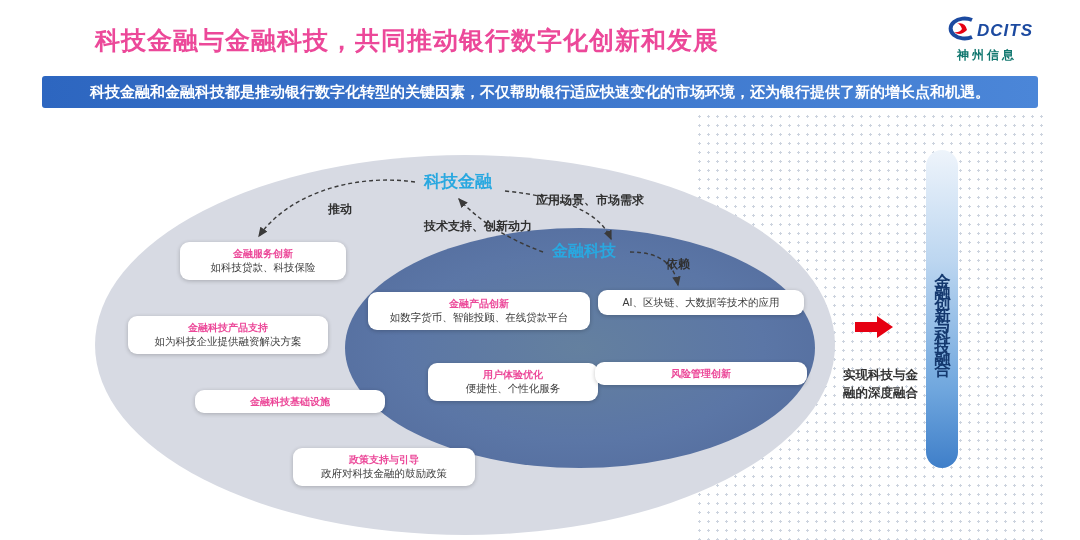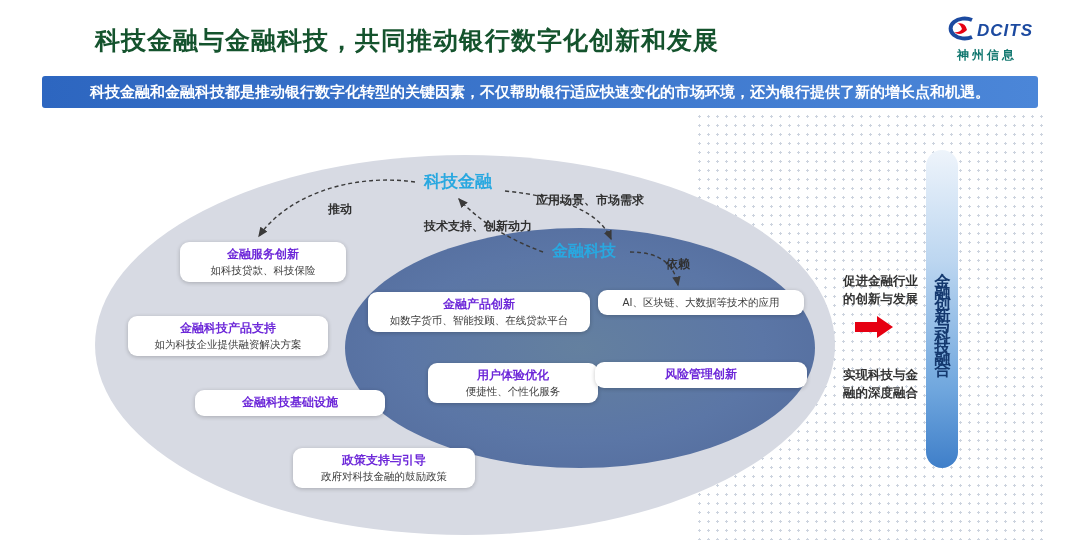--- a/index.html
+++ b/index.html
@@ -2,21 +2,21 @@
 <html><head>
 <meta charset="utf-8">
 <style>
   html,body{margin:0;padding:0;background:#fff;}
   .stage{
     position:relative;width:1080px;height:540px;overflow:hidden;background:#ffffff;
     font-family:"Liberation Sans","DejaVu Sans",sans-serif;
   }
   
   .title{
-    position:absolute;left:95px;top:24px;font-size:25px;font-weight:bold;color:#14532d;
+    position:absolute;left:95px;top:24px;font-size:25px;font-weight:bold;color:#ec4899;
     letter-spacing:1px;white-space:nowrap;
   }
   .logo{position:absolute;right:34px;top:16px;width:118px;text-align:center;}
   .logo-row{display:flex;align-items:center;justify-content:center;gap:0;}
   .logo-brand{font-size:17px;font-weight:bold;font-style:italic;color:#1c4aa0;letter-spacing:1px;}
   .logo-company{font-size:12px;font-weight:bold;color:#0f766e;letter-spacing:3px;margin-top:1px;}
   .banner{
     position:absolute;left:42px;top:76px;width:996px;height:32px;border-radius:3px;
     background:linear-gradient(90deg,#2d66c0,#4b86d8);
     color:#ffffff;font-size:15px;font-weight:bold;line-height:32px;text-align:center;white-space:nowrap;
@@ -35,21 +35,21 @@
   .inner-ellipse{
     position:absolute;left:345px;top:228px;width:470px;height:240px;border-radius:50%;
     background:radial-gradient(ellipse at center,#64809f 0%,#5b76a6 55%,#51699a 100%);
     background-color:#5b76a6;z-index:2;
   }
   
   .box{
     position:absolute;background:#fff;border-radius:9px;padding:5px 9px;text-align:center;
     box-shadow:0 1px 4px rgba(0,0,0,.22);z-index:4;
   }
-  .box .t{font-size:12px;font-weight:bold;color:#6d28d9;line-height:1.3;white-space:nowrap;}
+  .box .t{font-size:10px;font-weight:bold;color:#ec4899;line-height:1.3;white-space:nowrap;}
   .box .d{font-size:10.5px;color:#3c3c3c;line-height:1.3;margin-top:1px;white-space:nowrap;}
   
   .cyan-label{position:absolute;font-size:17px;font-weight:bold;color:#29a8e0;z-index:5;white-space:nowrap;}
   .arrow-label{position:absolute;font-size:12px;font-weight:bold;color:#303030;z-index:5;white-space:nowrap;}
   .arrows{position:absolute;left:0;top:0;z-index:3;pointer-events:none;}
   .dash{fill:none;stroke:#3a3a3a;stroke-width:1.4;stroke-dasharray:4 3;marker-end:url(#ah);}
   
   .side-text{
     position:absolute;width:84px;font-size:12.5px;font-weight:bold;color:#333;line-height:1.45;
     z-index:5;text-align:left;
@@ -137,21 +137,20 @@
     <div class="d">AI、区块链、大数据等技术的应用</div>
   </div>
   <div class="box" style="left:428px;top:363px;width:152px;">
     <div class="t">用户体验优化</div>
     <div class="d">便捷性、个性化服务</div>
   </div>
   <div class="box" style="left:595px;top:362px;width:194px;">
     <div class="t">风险管理创新</div>
   </div>
 
-  <div class="side-text side-text-top">促进金融行业的创新与发展</div>
   <div class="red-arrow">
     <svg width="38" height="22" viewBox="0 0 38 22">
       <polygon points="0,6 22,6 22,0 38,11 22,22 22,16 0,16" fill="#e60012"></polygon>
     </svg>
   </div>
   <div class="side-text side-text-bottom">实现科技与金融的深度融合</div>
 
   <div class="capsule">
     <div class="capsule-text">金融创新与科技融合</div>
   </div>

